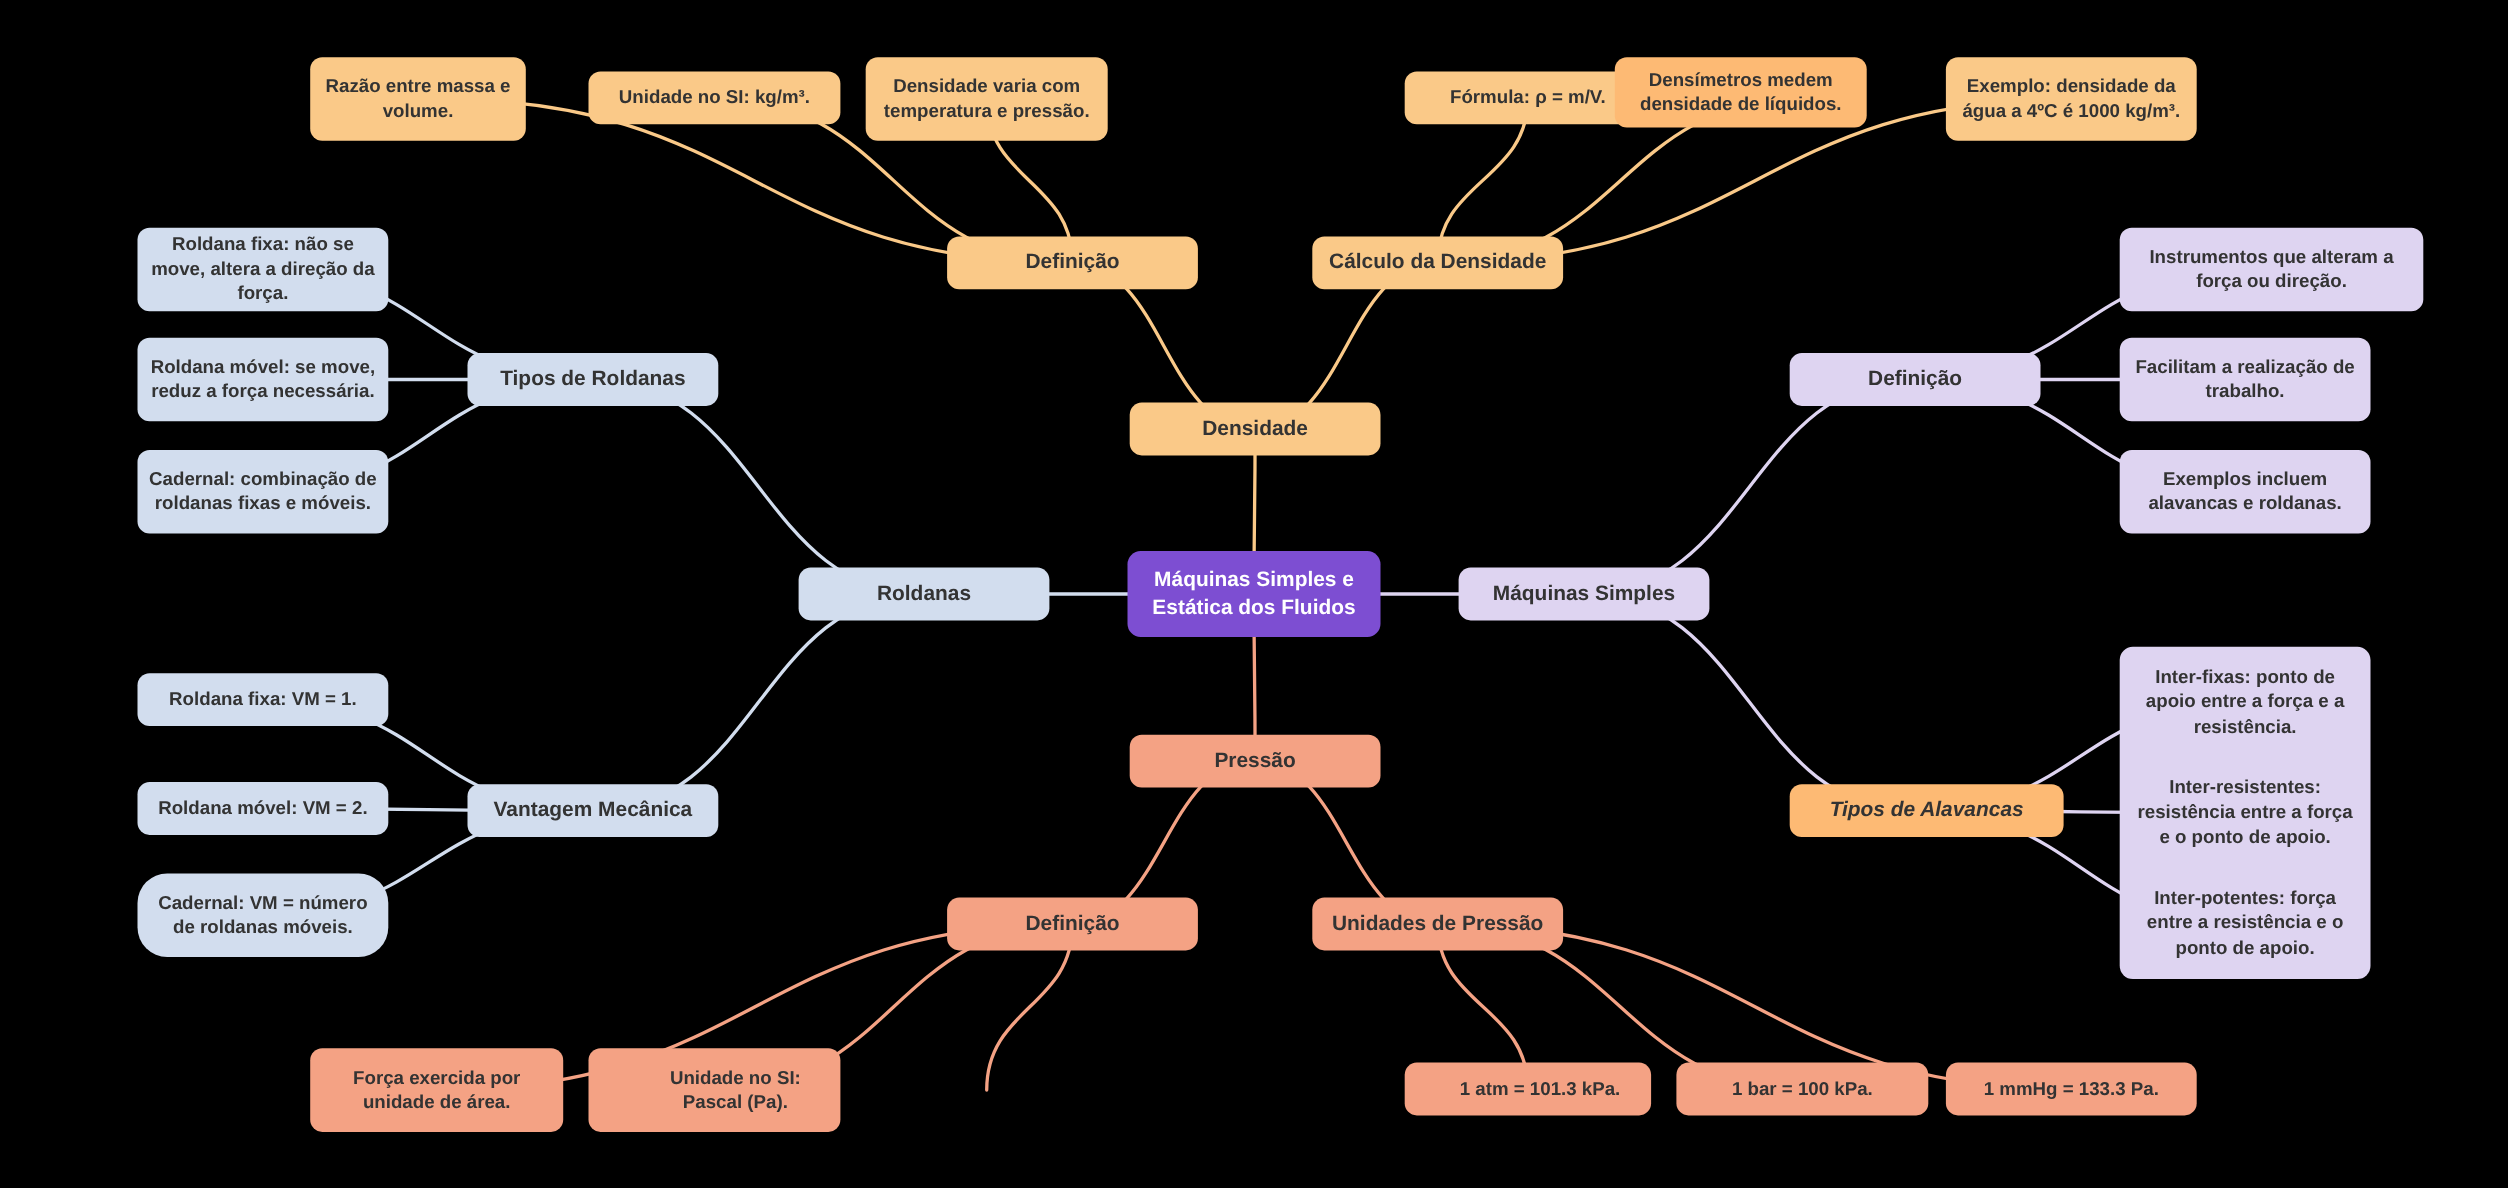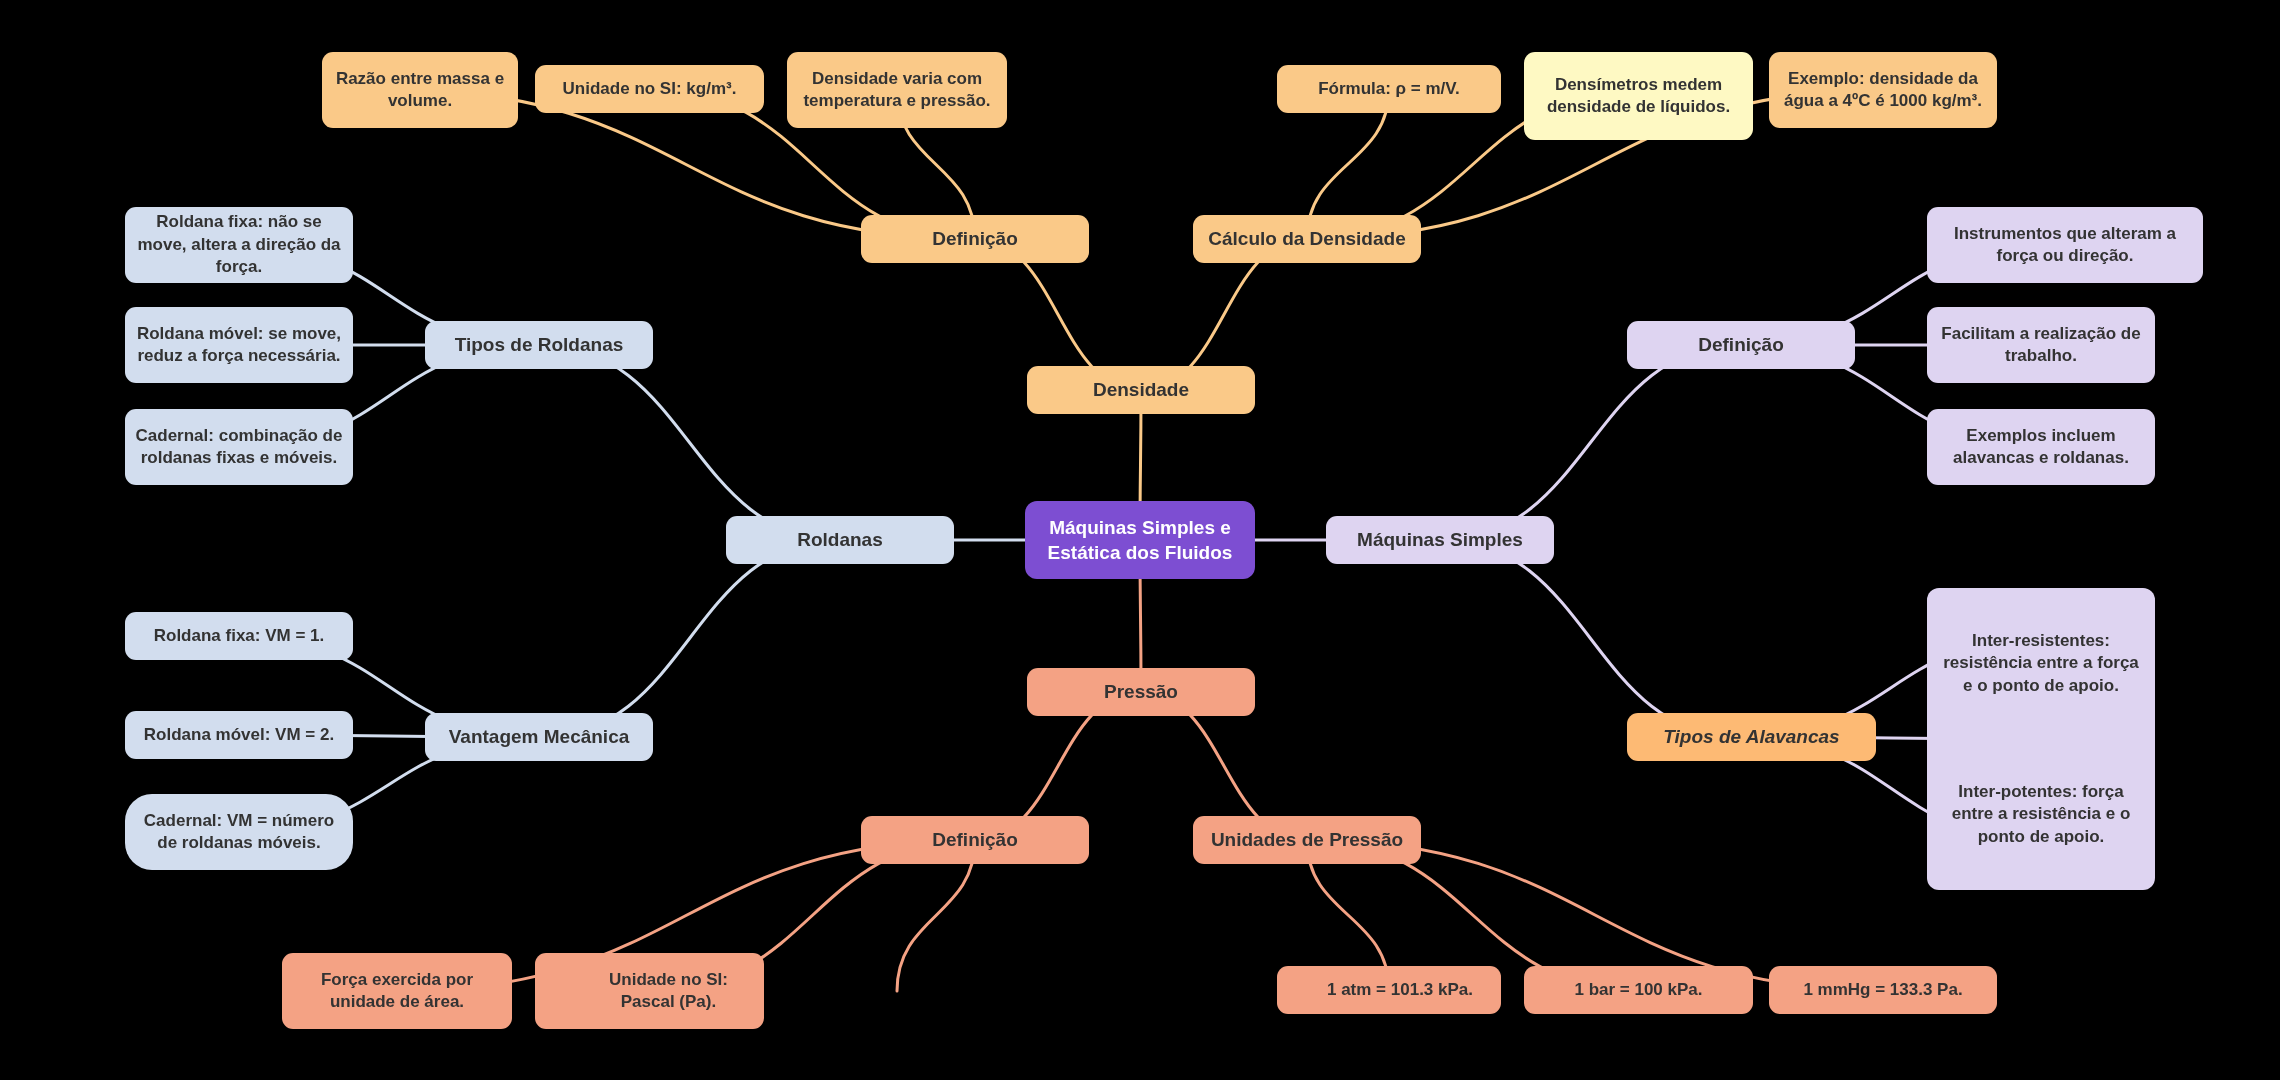--- a/index.html
+++ b/index.html
@@ -110,25 +110,25 @@
       <path d="M1307,840 C1472.75,840 1472.75,990 1638.5,990" fill="none" stroke="#f4a284" stroke-width="3" stroke-linecap="round"></path>
       <path d="M1307,840 C1595,840 1595,990 1883,990" fill="none" stroke="#f4a284" stroke-width="3" stroke-linecap="round"></path>
     </svg>
 
   <div class="node central" style="left: 1025px; top: 501px; width: 230px; height: 78px; background-color: rgb(125, 78, 210);">Máquinas Simples e Estática dos Fluidos</div>
 
   <div class="node topic" style="left: 1027px; top: 366px; width: 228px; height: 48px; background-color: rgb(250, 201, 136);">Densidade</div>
   <div class="node topic" style="left: 861px; top: 215px; width: 228px; height: 48px; background-color: rgb(250, 201, 136);">Definição</div>
   <div class="node topic" style="left: 1193px; top: 215px; width: 228px; height: 48px; background-color: rgb(250, 201, 136);">Cálculo da Densidade</div>
 
-  <div class="node leaf" style="left: 282px; top: 52px; width: 196px; height: 76px; background-color: rgb(250, 201, 136); margin-left: 40px;">Razão entre massa e volume.</div>
+  <div class="node leaf" style="left: 282px; top: 52px; width: 196px; height: 76px; background-color: rgb(250, 201, 136);">Razão entre massa e volume.</div>
   <div class="node leaf" style="left: 535px; top: 65px; width: 229px; height: 48px; background-color: rgb(250, 201, 136);">Unidade no SI: kg/m³.</div>
   <div class="node leaf" style="left: 787px; top: 52px; width: 220px; height: 76px; background-color: rgb(250, 201, 136);">Densidade varia com temperatura e pressão.</div>
   <div class="node leaf" style="left: 1277px; top: 65px; width: 224px; height: 48px; background-color: rgb(250, 201, 136);">Fórmula: ρ = m/V.</div>
-  <div class="node leaf" style="left: 1524px; top: 52px; width: 229px; height: 88px; background-color: #fef9c3;">Densímetros medem densidade de líquidos.</div>
+  <div class="node leaf" style="left: 1468px; top: 52px; width: 229px; height: 64px; background-color: #fdba74;">Densímetros medem densidade de líquidos.</div>
   <div class="node leaf" style="left: 1769px; top: 52px; width: 228px; height: 76px; background-color: rgb(250, 201, 136);">Exemplo: densidade da água a 4ºC é 1000 kg/m³.</div>
 
   <div class="node topic" style="left: 726px; top: 516px; width: 228px; height: 48px; background-color: rgb(210, 221, 238);">Roldanas</div>
   <div class="node topic" style="left: 425px; top: 321px; width: 228px; height: 48px; background-color: rgb(210, 221, 238);">Tipos de Roldanas</div>
   <div class="node topic" style="left: 425px; top: 713px; width: 228px; height: 48px; background-color: rgb(210, 221, 238);">Vantagem Mecânica</div>
 
   <div class="node leaf" style="left: 125px; top: 207px; width: 228px; height: 76px; background-color: rgb(210, 221, 238);">Roldana fixa: não se move, altera a direção da força.</div>
   <div class="node leaf" style="left: 125px; top: 307px; width: 228px; height: 76px; background-color: rgb(210, 221, 238);">Roldana móvel: se move, reduz a força necessária.</div>
   <div class="node leaf" style="left: 125px; top: 409px; width: 228px; height: 76px; background-color: rgb(210, 221, 238);">Cadernal: combinação de roldanas fixas e móveis.</div>
   <div class="node leaf" style="left: 125px; top: 612px; width: 228px; height: 48px; background-color: rgb(210, 221, 238);">Roldana fixa: VM = 1.</div>
@@ -137,20 +137,21 @@
 
   <div class="node topic" style="left: 1326px; top: 516px; width: 228px; height: 48px; background-color: rgb(222, 212, 241);">Máquinas Simples</div>
   <div class="node topic" style="left: 1627px; top: 321px; width: 228px; height: 48px; background-color: rgb(222, 212, 241);">Definição</div>
   <div class="node topic" style="left: 1627px; top: 713px; width: 249px; height: 48px; background-color: #fdba74; font-style: italic;">Tipos de Alavancas</div>
 
   <div class="node leaf" style="left: 1927px; top: 207px; width: 276px; height: 76px; background-color: rgb(222, 212, 241);">Instrumentos que alteram a força ou direção.</div>
   <div class="node leaf" style="left: 1927px; top: 307px; width: 228px; height: 76px; background-color: rgb(222, 212, 241);">Facilitam a realização de trabalho.</div>
   <div class="node leaf" style="left: 1927px; top: 409px; width: 228px; height: 76px; background-color: rgb(222, 212, 241);">Exemplos incluem alavancas e roldanas.</div>
 
   <div class="node-group" style="left: 1927px; top: 588px; width: 228px; height: 302px; background-color: rgb(222, 212, 241);">
+    <div class="group-item">Inter-fixas: ponto de apoio entre a força e a resistência.</div>
     <div class="group-item">Inter-resistentes: resistência entre a força e o ponto de apoio.</div>
     <div class="group-item">Inter-potentes: força entre a resistência e o ponto de apoio.</div>
   </div>
 
   <div class="node topic" style="left: 1027px; top: 668px; width: 228px; height: 48px; background-color: rgb(244, 162, 132);">Pressão</div>
   <div class="node topic" style="left: 861px; top: 816px; width: 228px; height: 48px; background-color: rgb(244, 162, 132);">Definição</div>
   <div class="node topic" style="left: 1193px; top: 816px; width: 228px; height: 48px; background-color: rgb(244, 162, 132);">Unidades de Pressão</div>
 
   <div class="node leaf" style="left: 282px; top: 953px; width: 230px; height: 76px; background-color: rgb(244, 162, 132);">Força exercida por unidade de área.</div>
   <div class="node leaf" style="left: 535px; top: 953px; width: 229px; height: 76px; background-color: rgb(244, 162, 132); padding-left: 48px;">Unidade no SI: Pascal (Pa).</div>

